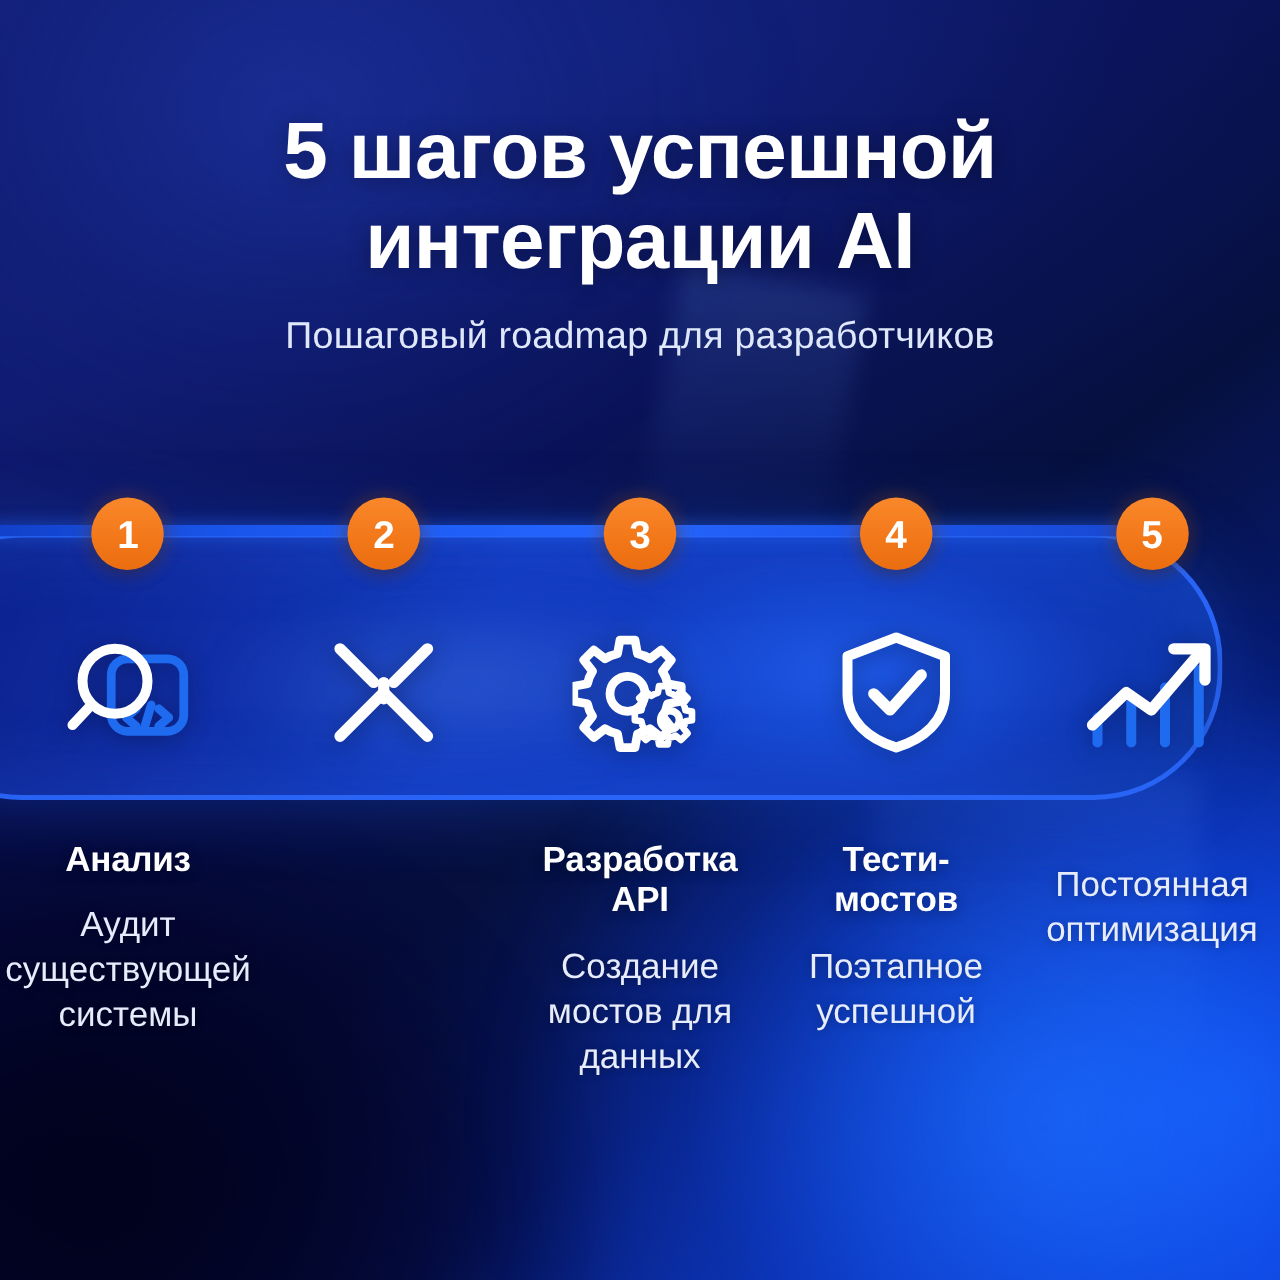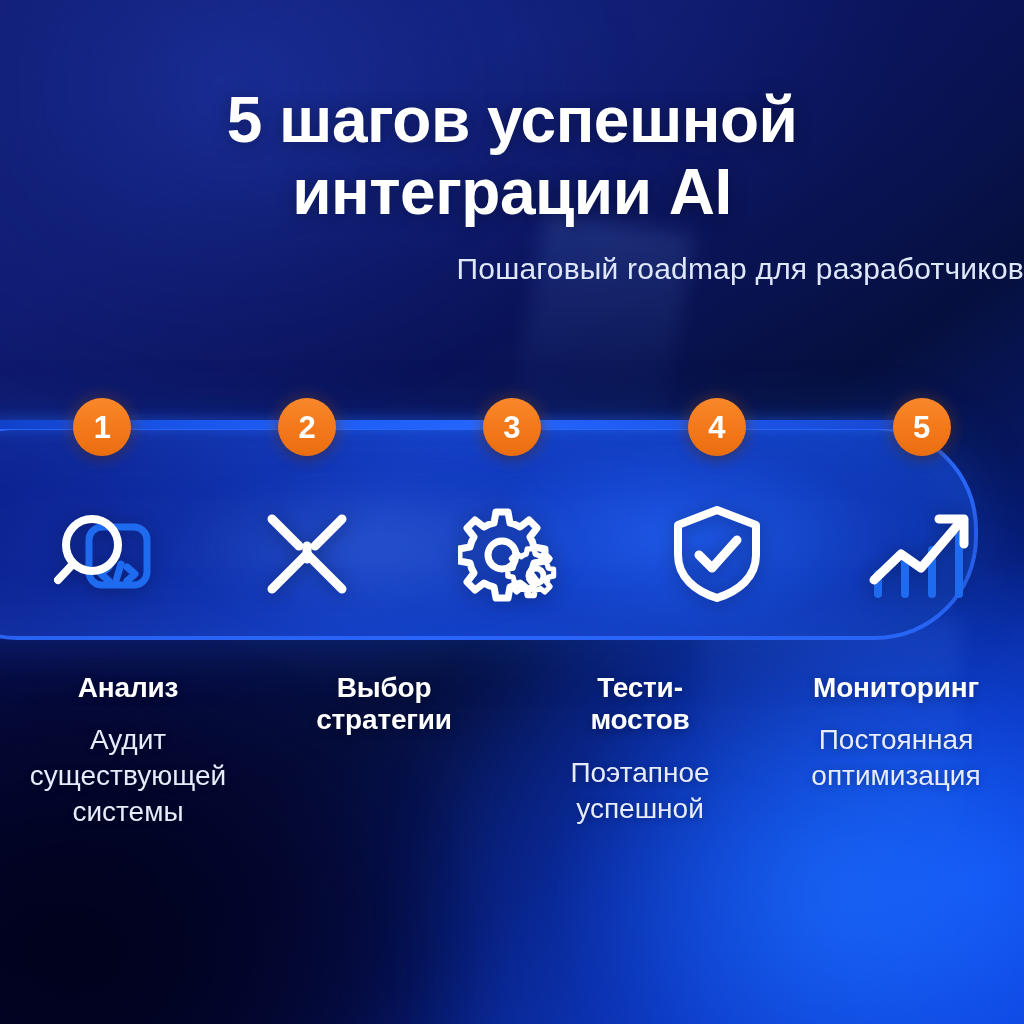--- a/index.html
+++ b/index.html
@@ -75,21 +75,20 @@
     text-shadow: 0 2px 18px rgba(0,0,0,0.35);
     padding: 0 60px;
   }
   .subtitle {
     margin: 22px 0 0 0;
     color: #dfe7fb;
     font-size: 30px;
     font-weight: 400;
     line-height: 1.2;
     letter-spacing: 0.2px;
-    text-align: right;
   }
 
   
   .stage {
     position: absolute;
     left: 0; top: 398px;
     width: 1024px;
     height: 266px;
     z-index: 4;
   }
@@ -315,33 +314,37 @@
   <div class="labels">
 
     <div class="label-col">
       <div class="label-title">Анализ</div>
       <div class="label-desc">Аудит
 существующей
 системы</div>
     </div>
 
     <div class="label-col">
-      <div class="label-title">Выбор
-стратегии</div>
-    </div>
-
+    </div>
+
+    <div class="label-col">
+      <div class="label-title">Разработка
+API</div>
+      <div class="label-desc">Создание
+мостов для
+данных</div>
+    </div>
 
     <div class="label-col">
       <div class="label-title">Тести-
 мостов</div>
       <div class="label-desc">Поэтапное
 успешной</div>
     </div>
 
     <div class="label-col">
-      <div class="label-title">Мониторинг</div>
       <div class="label-desc">Постоянная
 оптимизация</div>
     </div>
 
   </div>
 
 </div>
 
 </body></html>

